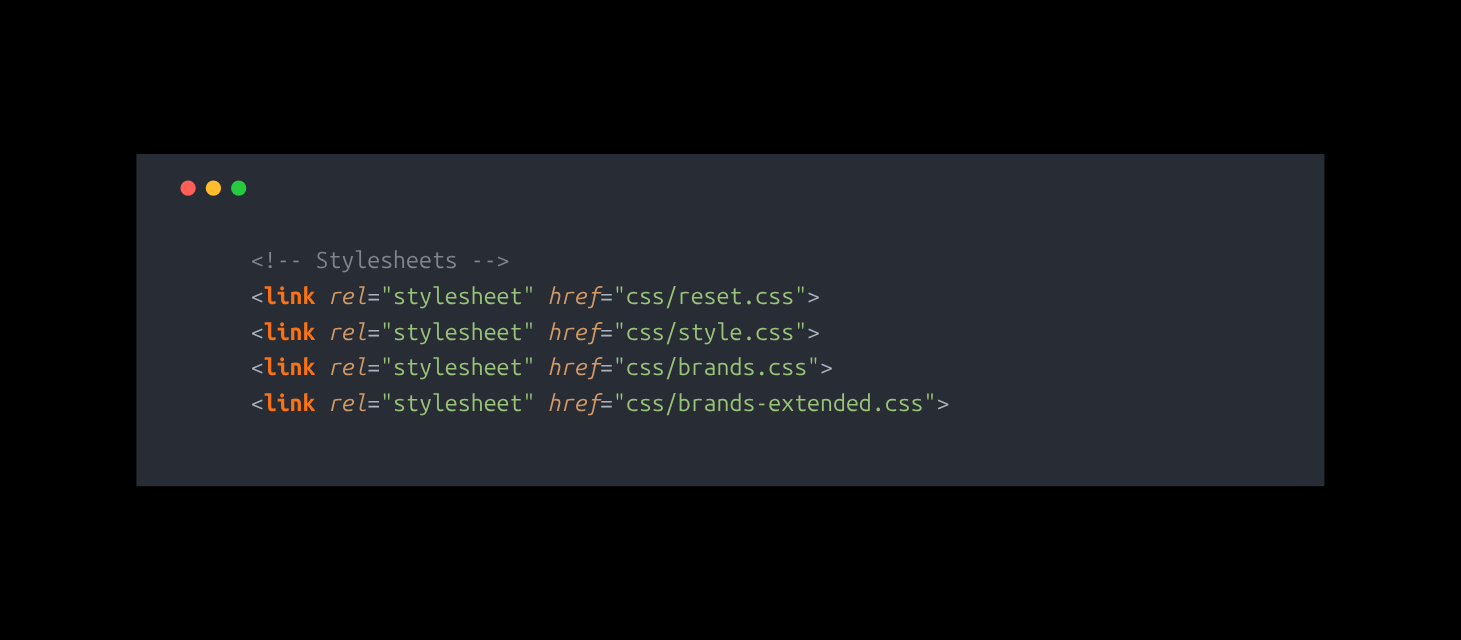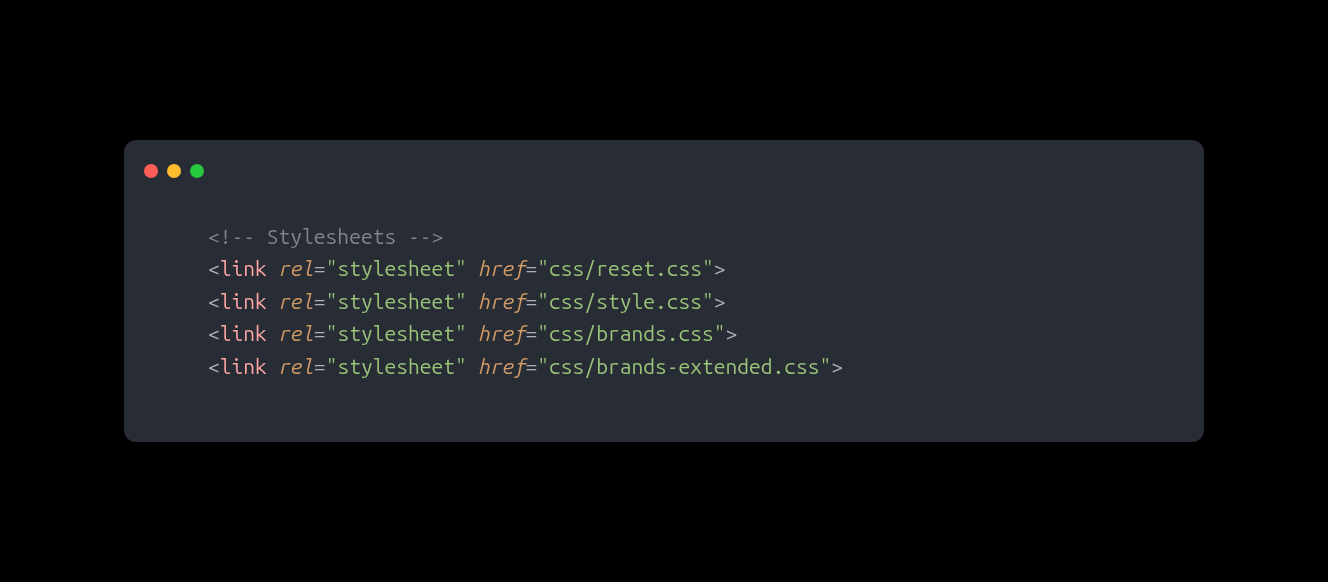--- a/index.html
+++ b/index.html
@@ -7,23 +7,23 @@
     background: #000000;
     width: 1328px;
     height: 582px;
     display: flex;
     align-items: center;
     justify-content: center;
     font-family: "SF Mono", "Monaco", "Menlo", "Consolas", "Ubuntu Mono", monospace;
   }
   .window {
     background: #282c34;
-    border-radius: 12px;
+    border-radius: 0;
     width: 1080px;
-    padding: 24px 28px 60px 20px;
+    padding: 24px 28px 60px 40px;
     box-shadow: 0 20px 60px rgba(0,0,0,0.6);
   }
   .traffic-lights {
     display: flex;
     gap: 9px;
     margin-bottom: 42px;
   }
   .tl {
     width: 14px;
     height: 14px;
@@ -34,21 +34,21 @@
   .tl-green { background: #27c93f; }
   .code {
     font-size: 21px;
     line-height: 1.55;
     padding-left: 64px;
     white-space: pre;
     color: #abb2bf;
   }
   .comment { color: #7f848e; }
   .punct { color: #abb2bf; }
-  .tag { color: #fca5a5; }
+  .tag { color: #f97316; font-weight: bold; }
   .attr { color: #d19a66; font-style: italic; }
   .op { color: #abb2bf; }
   .str { color: #98c379; }
   .line { display: block; }
 </style>
 </head>
 <body>
 
 <div class="window">
   <div class="traffic-lights">

